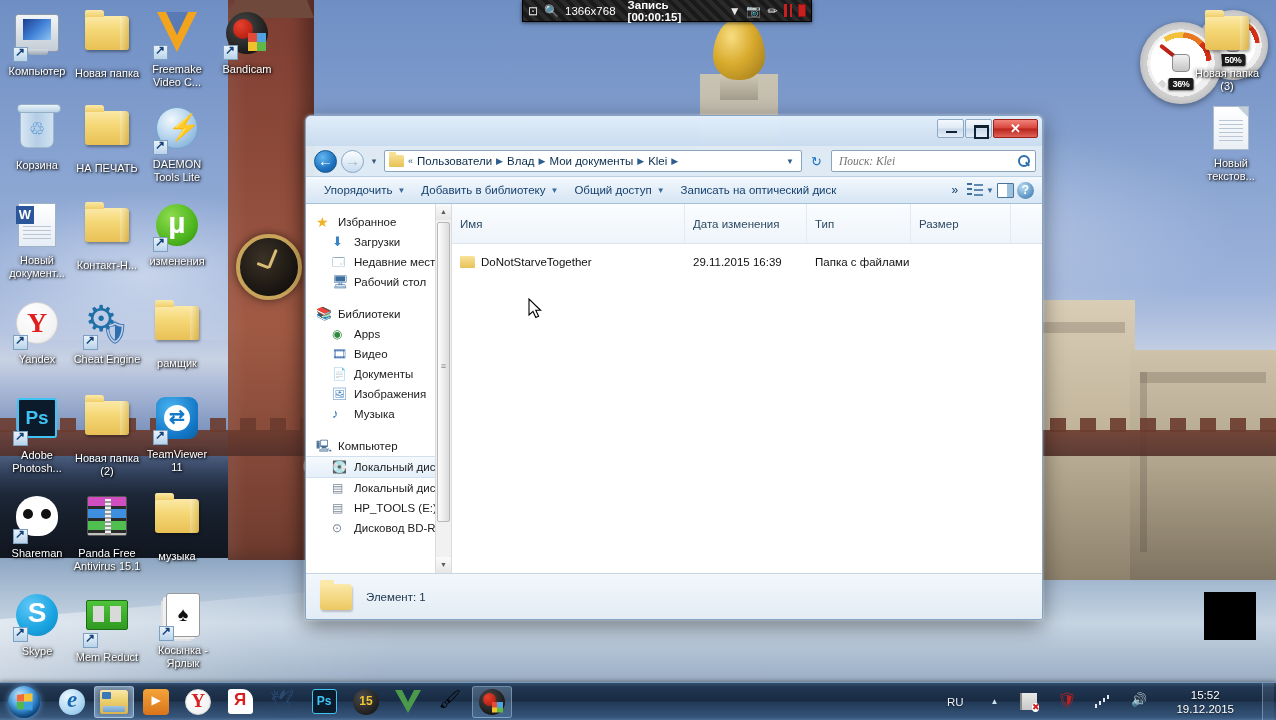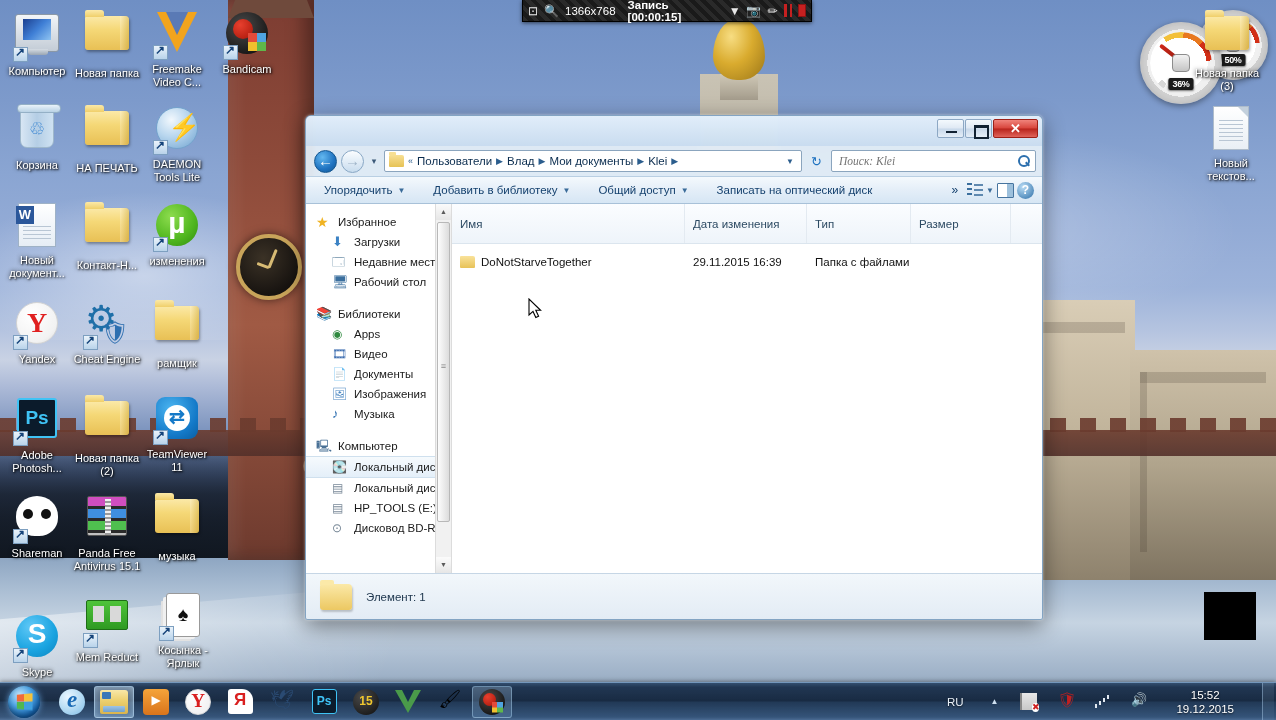--- a/index.html
+++ b/index.html
@@ -542,21 +542,21 @@
   }
   .mag::after {
     content:""; position:absolute; left:7px; top:8px; width:5px; height:2px;
     background:#2b6fae; transform: rotate(45deg);
   }
 
   #toolbar {
     height: 28px; flex: none; display: flex; align-items: center;
     background: linear-gradient(to bottom, #f4f9fd 0%, #e4eef8 50%, #d6e6f4 100%);
     border-top: 1px solid #b9cfe3; border-bottom: 1px solid #a8c1d8;
-    padding: 0 4px 0 10px; gap: 12px; font-size: 11.5px; color: #15416e;
+    padding: 0 4px 0 10px; gap: 0; font-size: 11.5px; color: #15416e;
   }
   .tb-item {
     padding: 4px 7px; cursor: pointer; border: 1px solid transparent; border-radius: 3px;
     display: flex; align-items: center; gap: 5px; white-space: nowrap;
   }
   .caret { font-size: 8px; color: #3a6b99; }
   .tb-right { margin-left: auto; display: flex; align-items: center; gap: 3px; padding-right: 4px; }
   .tb-chevrons { padding: 4px 6px; color: #15416e; font-size: 12px; cursor: pointer; }
   .view-ico {
     width: 16px; height: 14px; position: relative; cursor: pointer;
@@ -1066,21 +1066,21 @@
     </div>
   <div class="icon-label">Panda Free Antivirus 15.1</div>
 </div>
 <div class="icon-cell" style="left:142px; top:491px;">
   <div class="icon-img">
       <div class="ic-folder"></div>
     </div>
   <div class="icon-label">музыка</div>
 </div>
 
-<div class="icon-cell" style="left:2px; top:611px;">
+<div class="icon-cell" style="left:2px; top:590px;">
   <div class="icon-img">
     <div class="ic-skype"></div>
       <div class="shortcut-arrow"></div>
   </div>
   <div class="icon-label">Skype</div>
 </div>
 <div class="icon-cell" style="left:72px; top:590px;">
   <div class="icon-img">
     <div class="ic-mem"></div>
       <div class="shortcut-arrow"></div>

